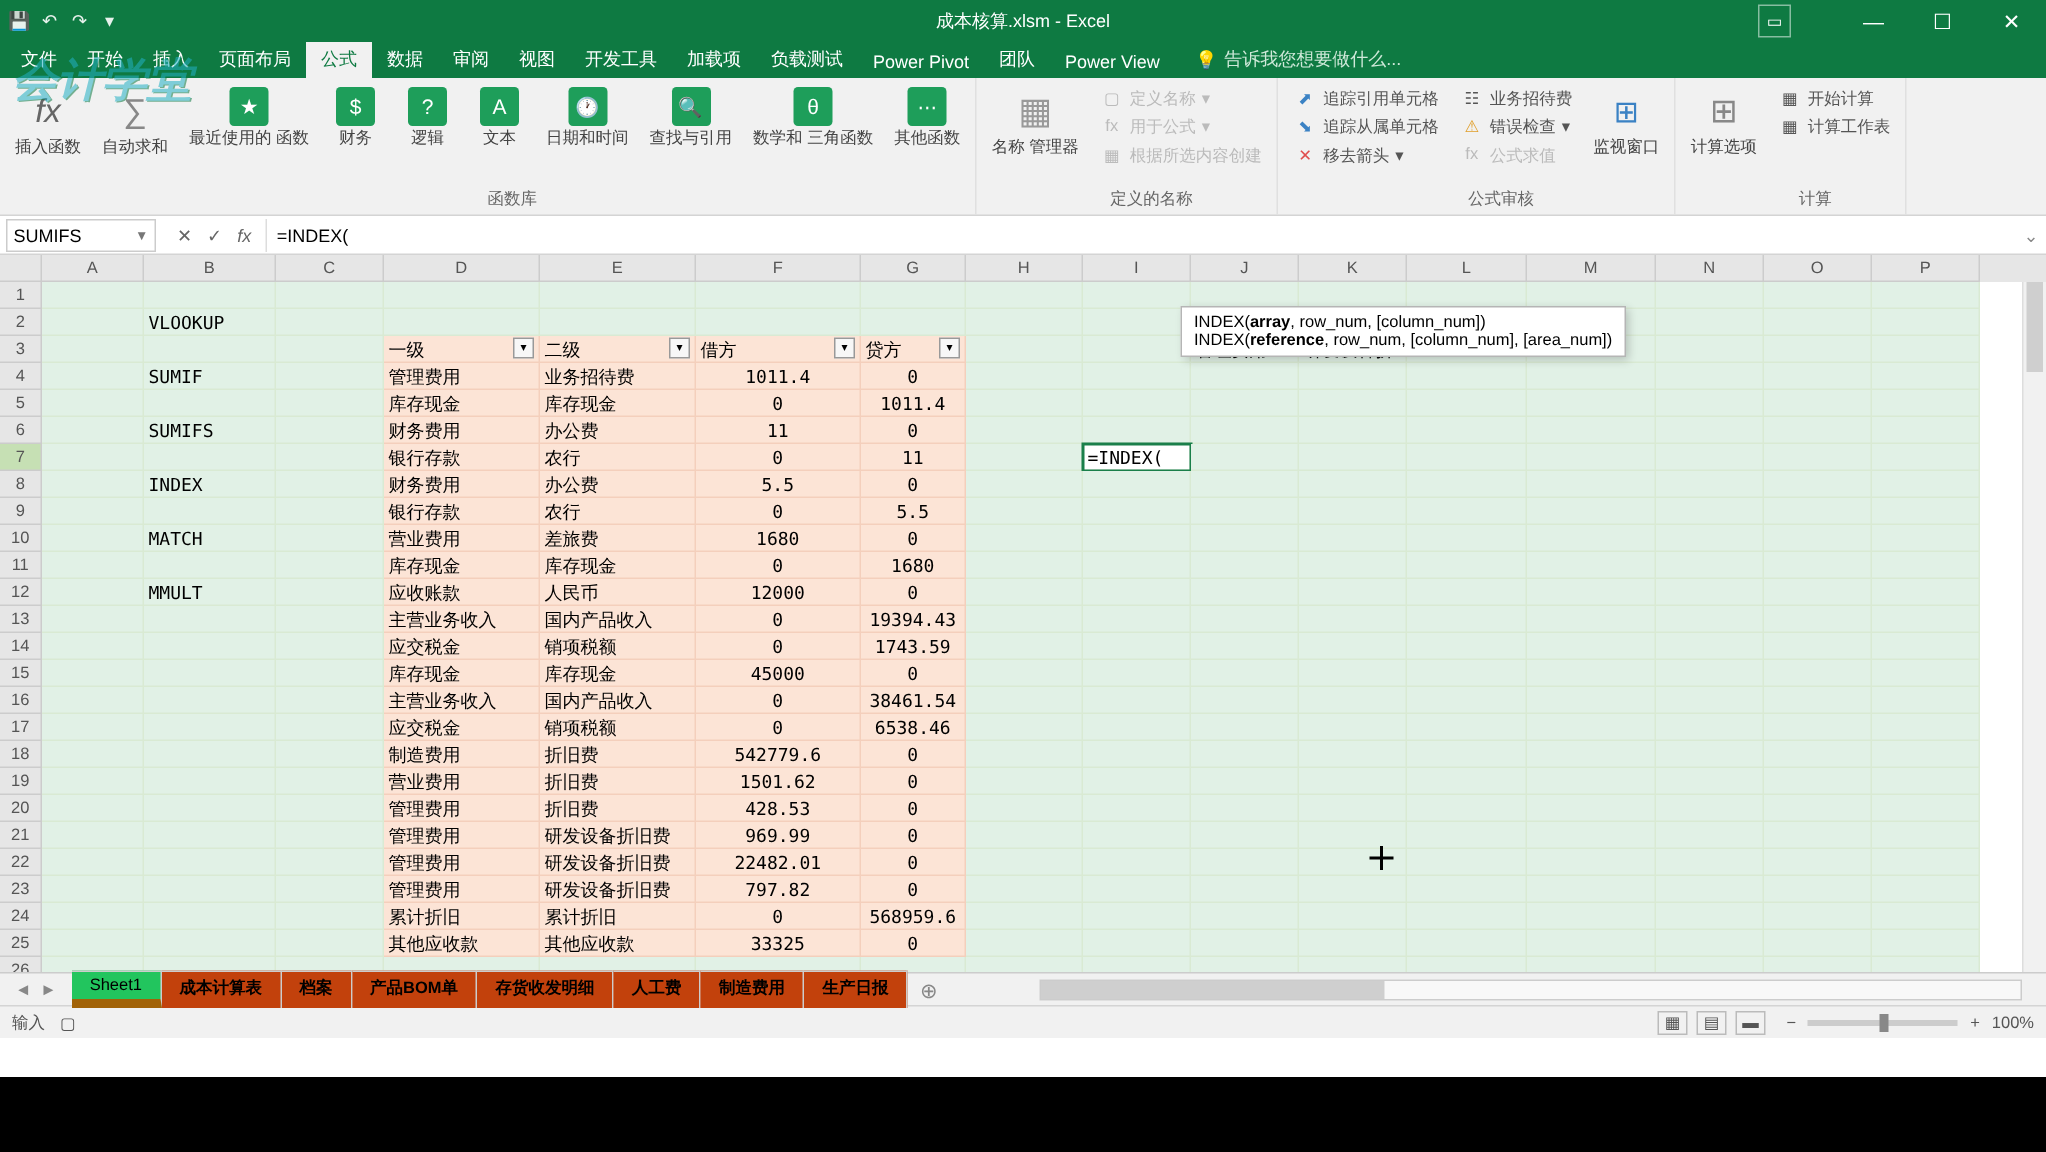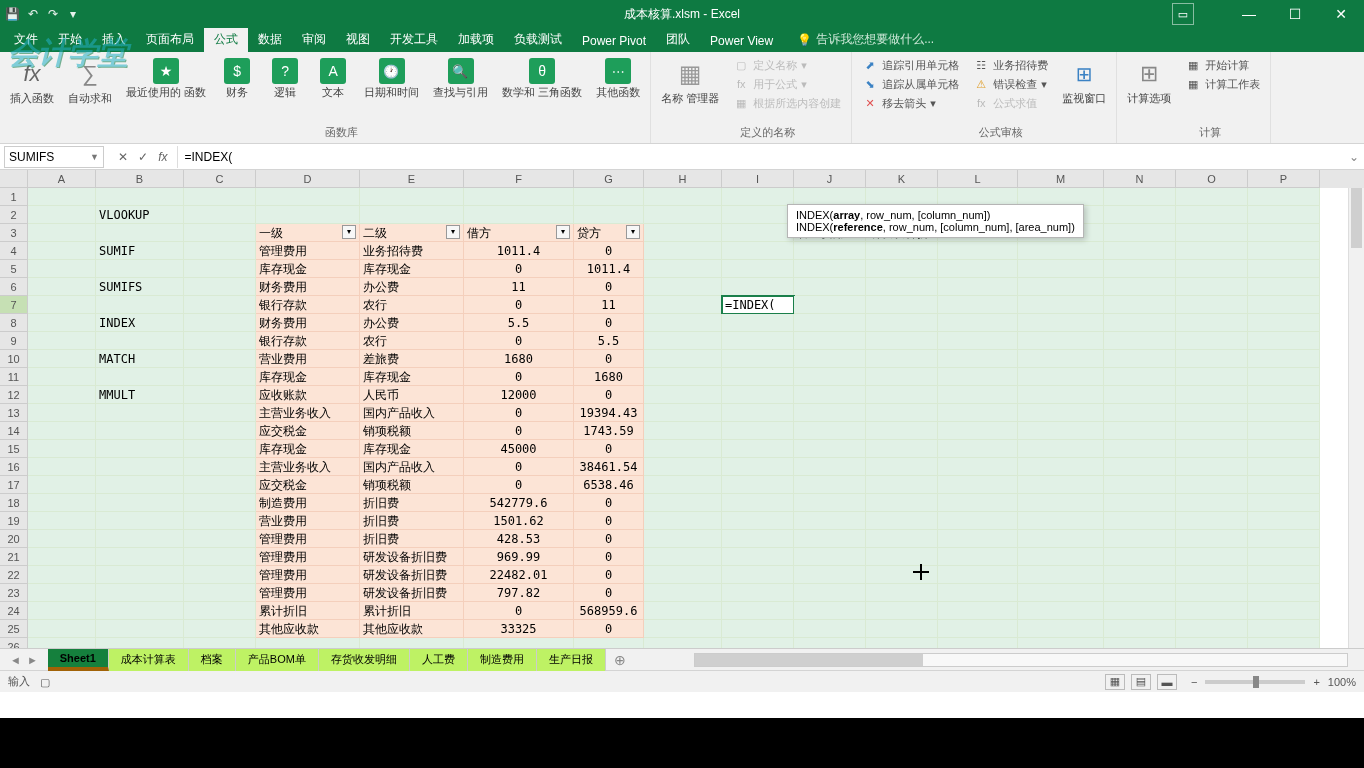--- a/index.html
+++ b/index.html
@@ -63,22 +63,22 @@
 .wA{width:68px}.wB{width:88px}.wC{width:72px}.wD{width:104px}.wE{width:104px}.wF{width:110px}.wG{width:70px}.wH{width:78px}.wI{width:72px}.wJ{width:72px}.wK{width:72px}.wL{width:80px}.wM{width:86px}.wN{width:72px}.wO{width:72px}.wP{width:72px}
 
 
 .tooltip{position:absolute; left:787px; top:34px; background:#fff; border:1px solid #b5b5b5; box-shadow:2px 2px 6px rgba(0,0,0,.2); font-size:11px; padding:4px 8px; z-index:5; font-family:Consolas,monospace;}
 .tooltip .b{font-weight:bold;}
 
 
 .sheetbar{height:22px; border-top:1px solid #ccc; display:flex; align-items:center; background:#f1f1f1; font-size:11px; position:relative;}
 .sheetnav{display:flex; gap:6px; padding:0 10px; color:#888;}
 .sheettabs{display:flex;}
-.stab{padding:3px 12px; border-right:1px solid #ccc; background:#bef264; cursor:pointer; border-top:1px solid #ccc;}
-.stab.active{background:#15803d; border-bottom:4px solid #a16207; font-weight:bold;}
+.stab{padding:3px 12px; border-right:1px solid #ccc; background:#c2410c; cursor:pointer; border-top:1px solid #ccc;font-weight:bold;}
+.stab.active{background:#22c55e; border-bottom:6px solid #a16207; font-weight:normal;}
 .addsheet{padding:0 8px; color:#888; font-size:14px;}
 .hscroll{flex:1; margin:0 16px 0 60px; height:14px; border:1px solid #ccc; background:#f8f8f8; position:relative;}
 .hscroll .thumb{position:absolute; left:0; top:0; height:100%; width:35%; background:#cfcfcf;}
 
 
 .statusbar{height:22px; background:#f1f1f1; border-top:1px solid #d4d4d4; display:flex; align-items:center; font-size:11px; color:#555; padding:0 8px; justify-content:space-between;}
 .viewbtns{display:flex; gap:6px; align-items:center;}
 .viewbtns .vb{width:20px; height:16px; border:1px solid #bbb; display:flex; align-items:center; justify-content:center;}
 .zoom{display:flex; align-items:center; gap:8px;}
 .zoom .track{width:100px; height:4px; background:#ccc; position:relative;}

